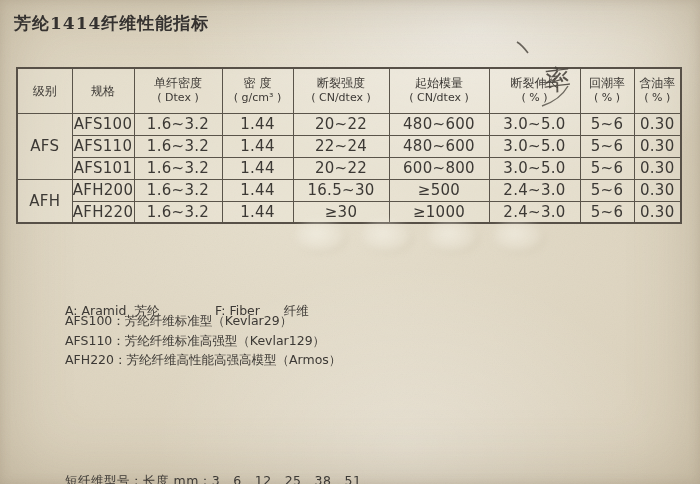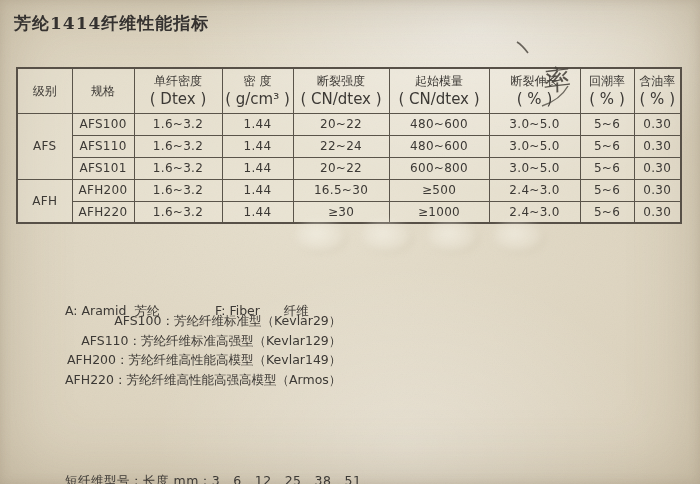--- a/index.html
+++ b/index.html
@@ -33,23 +33,23 @@
     background: rgba(243,238,226,0.32);
     border: 2px solid #575047;
   }
   table.spec th, table.spec td {
     border: 1.5px solid #5a544a;
     text-align: center; vertical-align: middle;
     color: #3c3935; font-weight: 400;
     overflow: hidden; white-space: nowrap;
   }
   table.spec tr.hdr th { height: 45px; font-size: 12px; line-height: 1.35; }
-  table.spec tr.row td { height: 22px; font-size: 12px; letter-spacing: 0.3px; }
+  table.spec tr.row td { height: 22px; font-size: 15px; letter-spacing: 0.3px; }
   .h-label { display: block; }
-  .h-unit { display: block; font-size: 15px; }
+  .h-unit { display: block; font-size: 11px; }
   td.grade-cell { font-size: 12px; letter-spacing: 0.5px; }
 
   
   .pen-char {
     position: absolute; left: 544px; top: 62px;
     font-size: 27px; color: #46413a;
     transform: rotate(-7deg) skewX(-6deg);
     opacity: 0.88;
     font-family: "DejaVu Serif", serif;
     pointer-events: none;
@@ -63,21 +63,21 @@
     background: radial-gradient(ellipse at 40% 40%, rgba(252,250,242,0.85), rgba(224,216,198,0.15) 70%);
     box-shadow: inset -2px -2px 4px rgba(170,158,132,0.35);
   }
 
   .legend { position: absolute; left: 65px; top: 258px; font-size: 12.5px; color: #3c3935; margin-top: 45px; }
   .legend-line { display: flex; margin-bottom: 9px; }
   .legend-item { white-space: pre; }
   .legend-item.col1 { width: 150px; }
 
   .models { position: absolute; left: 65px; top: 311px; font-size: 12.5px; color: #3c3935; }
-  .model-line { height: 19.5px; line-height: 19.5px; white-space: pre; text-align: right; }
+  .model-line { height: 19.5px; line-height: 19.5px; white-space: pre; }
 
   .footer-line {
     position: absolute; left: 65px; top: 428px;
     font-size: 12.5px; color: #3c3935; white-space: pre; letter-spacing: 0.5px; margin-top: 45px;
   }
 </style>
 </head>
 <body>
 
 <div class="page">
@@ -214,19 +214,18 @@
   <div class="legend">
     <div class="legend-line">
       <span class="legend-item col1">A: Aramid  芳纶</span>
       <span class="legend-item">F: Fiber      纤维</span>
     </div>
   </div>
 
   <div class="models">
     <div class="model-line"><span>AFS100：</span><span>芳纶纤维标准型（Kevlar29）</span></div>
     <div class="model-line"><span>AFS110：</span><span>芳纶纤维标准高强型（Kevlar129）</span></div>
-    <div class="model-line"><span>AFH200：</span><span>芳纶纤维高性能高模型（Kevlar149）</span></div>
     <div class="model-line"><span>AFH220：</span><span>芳纶纤维高性能高强高模型（Armos）</span></div>
   </div>
 
   <div class="footer-line">短纤维型号：长度 mm：3、6、12、25、38、51</div>
 
 </div>
 
 </body></html>

